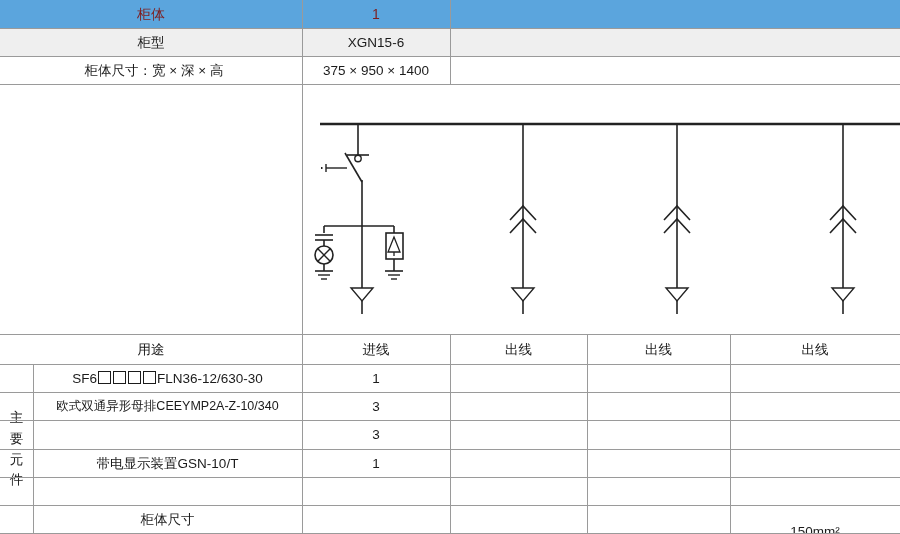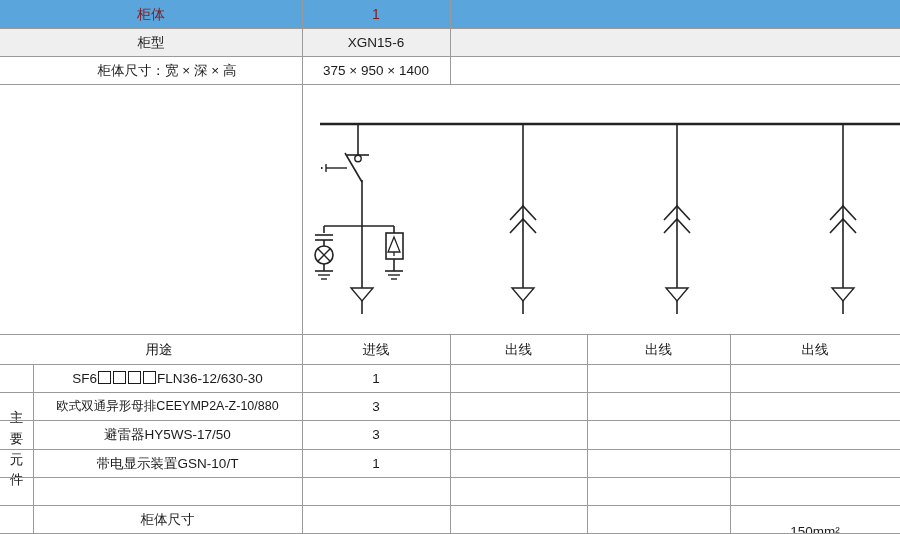--- a/index.html
+++ b/index.html
@@ -104,21 +104,21 @@
   <div class="cell hdr-text" style="left:0;top:0;width:302px;height:28px;">柜体</div>
   <div class="cell hdr-text" style="left:302px;top:0;width:148px;height:28px;">1</div>
   <div class="cell hdr-text" style="left:450px;top:0;width:450px;height:28px;"></div>
 
   <div class="band-gray" style="left:0;top:29px;width:900px;height:27px;"></div>
   <div class="cell" style="left:0;top:29px;width:302px;height:27px;">柜型</div>
   <div class="cell" style="left:302px;top:29px;width:148px;height:27px;">XGN15-6</div>
   <div class="cell" style="left:450px;top:29px;width:450px;height:27px;"></div>
 
   <div class="band-white" style="left:0;top:57px;width:900px;height:27px;"></div>
-  <div class="cell" style="left:16px;top:57px;width:302px;height:27px;">柜体尺寸：宽 × 深 × 高</div>
+  <div class="cell" style="left:3px;top:57px;width:302px;height:27px;">柜体尺寸：宽 × 深 × 高</div>
   <div class="cell" style="left:302px;top:57px;width:148px;height:27px;">375 × 950 × 1400</div>
   <div class="cell" style="left:450px;top:57px;width:450px;height:27px;"></div>
 
   <div class="hline" style="left:0;top:28px;width:900px;"></div>
   <div class="hline" style="left:0;top:56px;width:900px;"></div>
   <div class="hline" style="left:0;top:84px;width:900px;"></div>
 
   <div class="vline" style="left:302px;top:0;height:84px;"></div>
   <div class="vline" style="left:450px;top:0;height:84px;"></div>
 
@@ -188,21 +188,21 @@
       <line x1="375" y1="216" x2="375" y2="229"></line>
 
       <line x1="541" y1="39" x2="541" y2="216"></line>
       <polyline points="528,135 541,121 554,135" stroke-width="1.6"></polyline>
       <polyline points="528,148 541,134 554,148" stroke-width="1.6"></polyline>
       <polygon points="530,203 552,203 541,216" stroke-width="1.4" fill="#ffffff"></polygon>
       <line x1="541" y1="216" x2="541" y2="229"></line>
     </svg>
   </div>
 
-  <div class="cell" style="left:8px;top:335px;width:302px;height:29px;">用途</div>
+  <div class="cell" style="left:0;top:335px;width:302px;height:29px;">用途</div>
   <div class="cell" style="left:302px;top:335px;width:148px;height:29px;">进线</div>
   <div class="cell" style="left:450px;top:335px;width:137px;height:29px;">出线</div>
   <div class="cell" style="left:587px;top:335px;width:143px;height:29px;">出线</div>
   <div class="cell" style="left:730px;top:335px;width:170px;height:29px;">出线</div>
   <div class="hline" style="left:0;top:364px;width:900px;"></div>
 
   <div class="vstack" style="left:0;top:365px;width:33px;height:169px;">
     <span>主</span>
     <span>要</span>
     <span>元</span>
@@ -210,27 +210,26 @@
   </div>
 
   <div class="cell" id="comp-name-0" style="left:33px;top:365px;width:269px;height:27px;">
       <span><span>SF6</span><span class="tofu"></span><span class="tofu"></span><span class="tofu"></span><span class="tofu"></span><span>FLN36-12/630-30</span></span>
     </div>
   <div class="cell" style="left:302px;top:365px;width:148px;height:27px;">1</div>
   <div class="cell" style="left:450px;top:365px;width:137px;height:27px;"></div>
   <div class="cell" style="left:587px;top:365px;width:143px;height:27px;"></div>
   <div class="cell" style="left:730px;top:365px;width:170px;height:27px;"></div>
 
-  <div class="cell" style="left:33px;top:393px;width:269px;height:27px;font-size:12.5px;">欧式双通异形母排CEEYMP2A-Z-10/880</div>
+  <div class="cell" style="left:33px;top:393px;width:269px;height:27px;font-size:12.5px;">欧式双通异形母排CEEYMP2A-Z-10/340</div>
   <div class="cell" style="left:302px;top:393px;width:148px;height:27px;">3</div>
   <div class="cell" style="left:450px;top:393px;width:137px;height:27px;"></div>
   <div class="cell" style="left:587px;top:393px;width:143px;height:27px;"></div>
   <div class="cell" style="left:730px;top:393px;width:170px;height:27px;"></div>
 
-  <div class="cell" style="left:33px;top:421px;width:269px;height:28px;">避雷器HY5WS-17/50</div>
   <div class="cell" style="left:302px;top:421px;width:148px;height:28px;">3</div>
   <div class="cell" style="left:450px;top:421px;width:137px;height:28px;"></div>
   <div class="cell" style="left:587px;top:421px;width:143px;height:28px;"></div>
   <div class="cell" style="left:730px;top:421px;width:170px;height:28px;"></div>
 
   <div class="cell" style="left:33px;top:450px;width:269px;height:27px;">带电显示装置GSN-10/T</div>
   <div class="cell" style="left:302px;top:450px;width:148px;height:27px;">1</div>
   <div class="cell" style="left:450px;top:450px;width:137px;height:27px;"></div>
   <div class="cell" style="left:587px;top:450px;width:143px;height:27px;"></div>
   <div class="cell" style="left:730px;top:450px;width:170px;height:27px;"></div>

